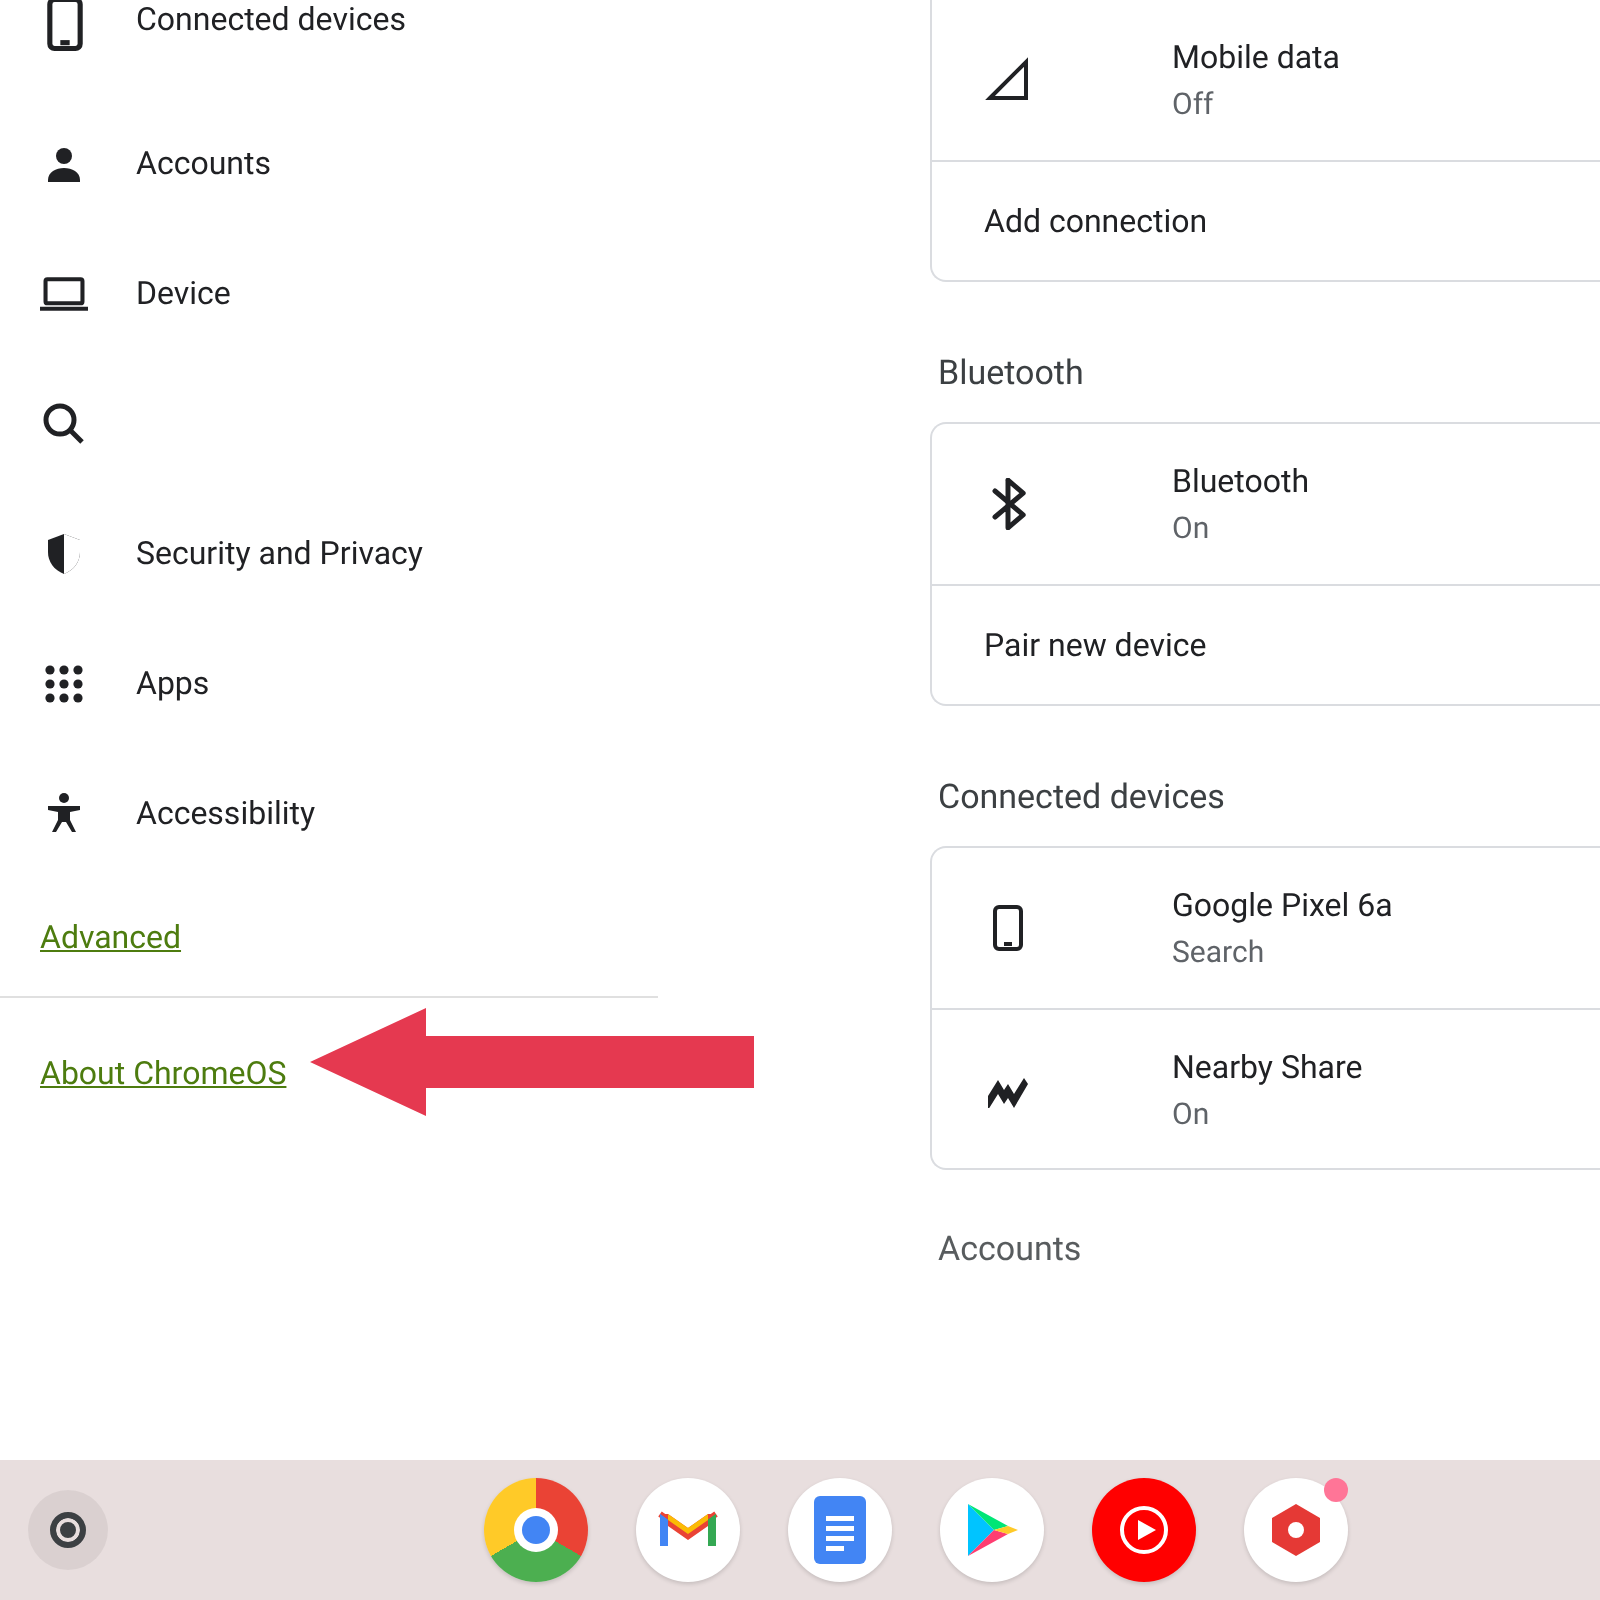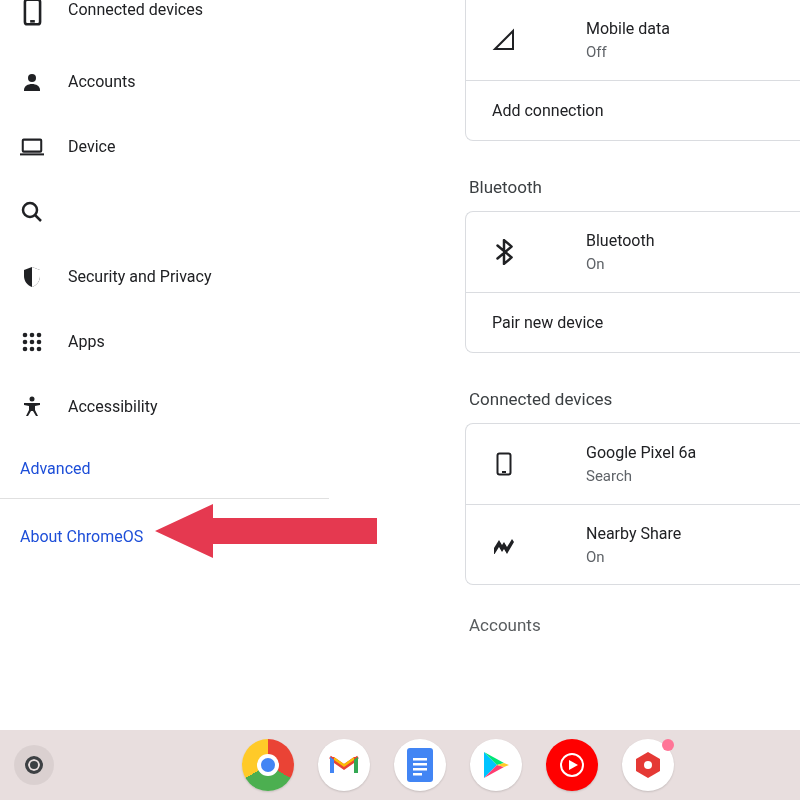--- a/index.html
+++ b/index.html
@@ -26,22 +26,23 @@
     color: #202124;
   }
   .side-label {
     margin-left: 24px;
     font-size: 16px;
     color: #202124;
   }
   .adv-section {
     padding: 20px 0 20px 20px;
     font-size: 16px;
-    color: #1d4ed8;
-    cursor: pointer;
+    color: #4d7c0f;
+    cursor: pointer;
+    text-decoration: underline;
   }
   .divider {
     height: 1px;
     width: 329px;
     background: #e0e0e0;
   }
 
   .main {
     position: absolute;
     left: 465px; top: 0;

